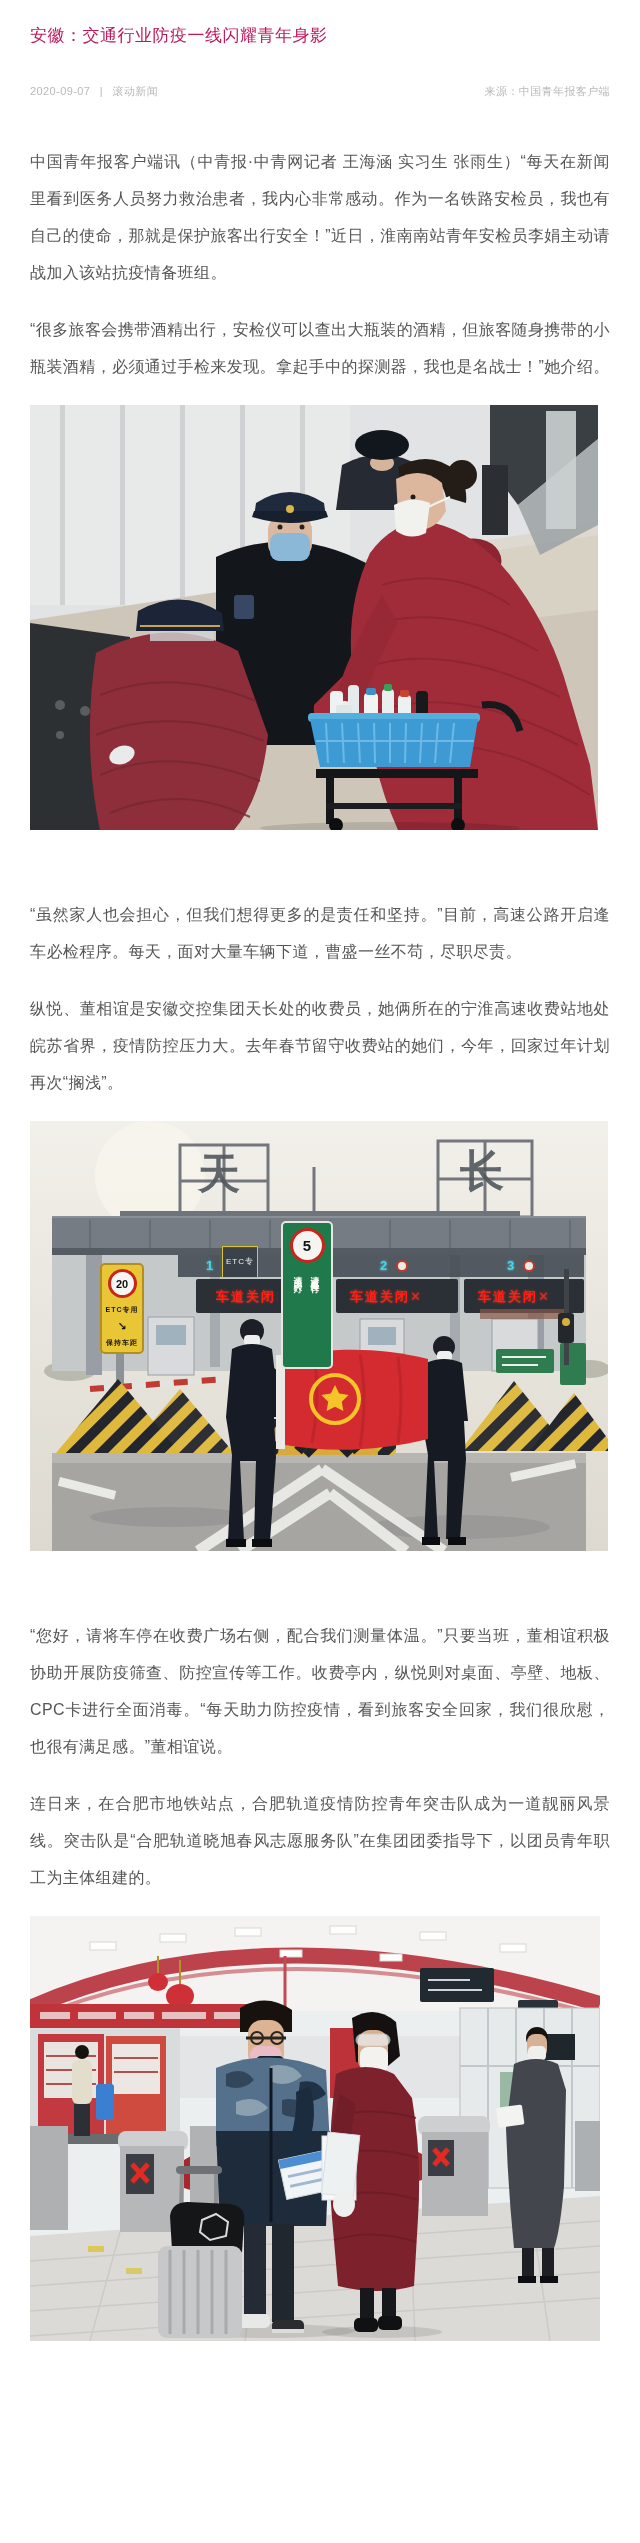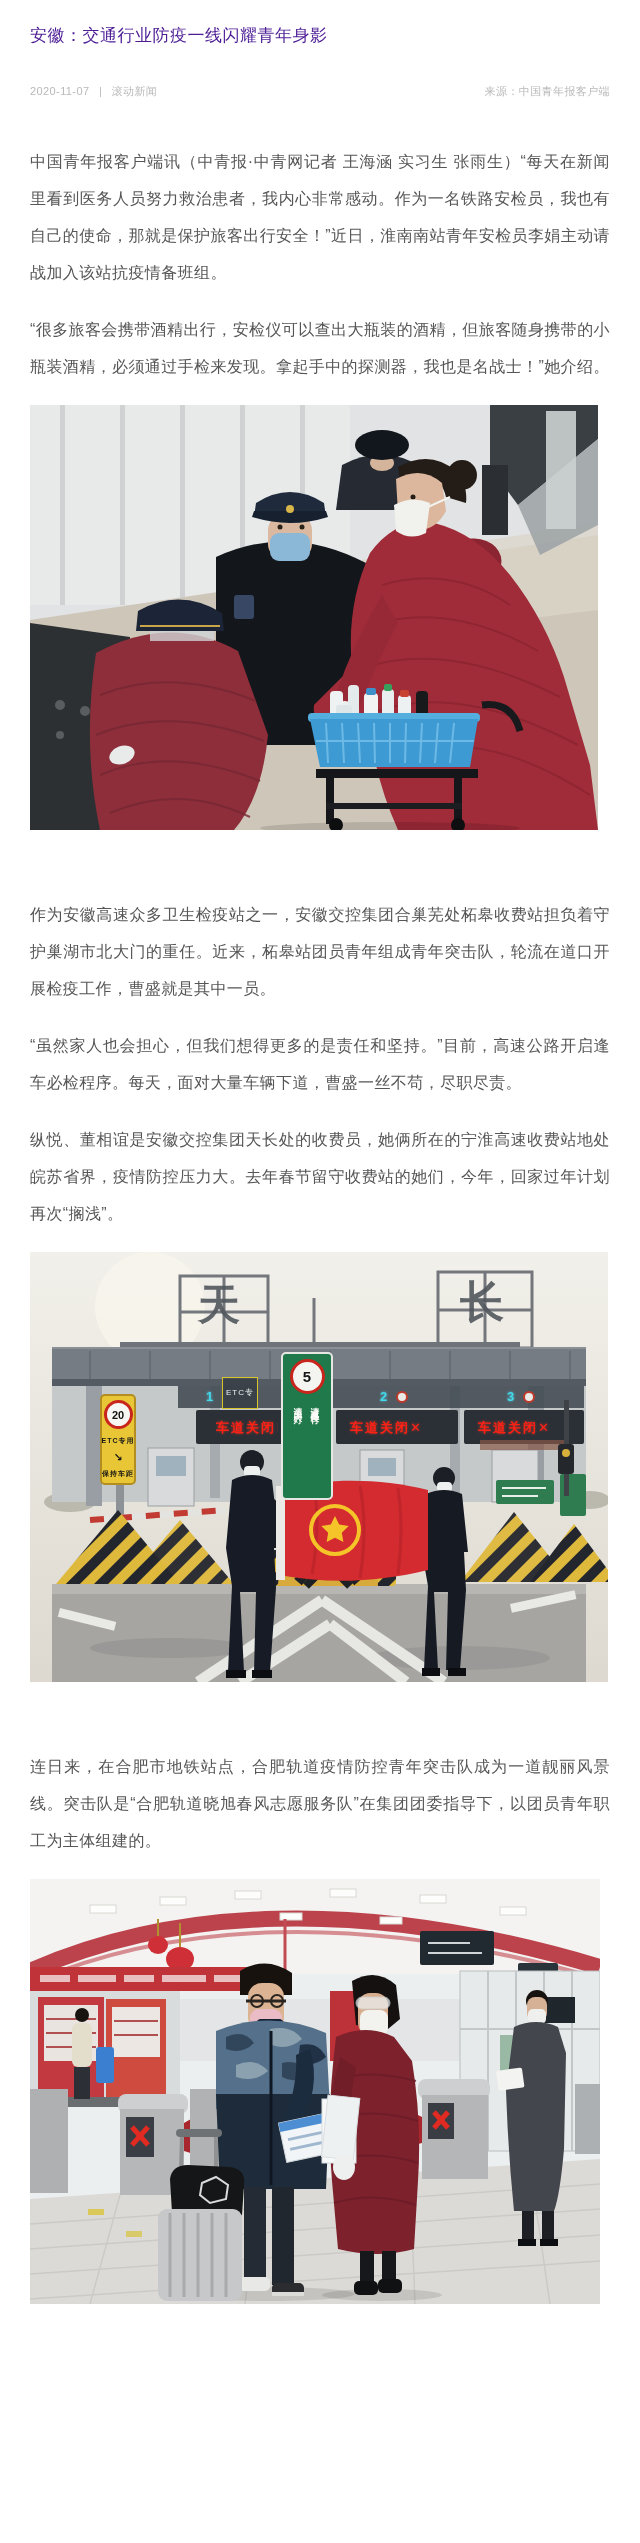--- a/index.html
+++ b/index.html
@@ -1,18 +1,18 @@
 <!DOCTYPE html>
 <html><head>
 <meta charset="utf-8">
 <style>
   html,body{margin:0;padding:0;background:#ffffff;}
   body{width:640px;font-family:"Liberation Sans","DejaVu Sans",sans-serif;-webkit-font-smoothing:antialiased;}
   .page{padding:24px 30px 46px;box-sizing:border-box;width:640px;}
-  h1{font-size:17px;line-height:24px;font-weight:400;color:#4c1d95;margin:0;letter-spacing:.5px;}
+  h1{font-size:17px;line-height:24px;font-weight:400;color:#be185d;margin:0;letter-spacing:.5px;}
   .meta{margin-top:36px;display:flex;justify-content:space-between;align-items:baseline;
         font-size:11px;line-height:15px;color:#b9b9b9;letter-spacing:.4px;}
   .meta-left span{margin-right:6px;}
   .body{margin-top:44px;}
   .body p{font-size:16px;line-height:37px;color:#565656;margin:0 0 20px;text-align:justify;letter-spacing:.4px;}
   figure{margin:0 0 66px;position:relative;padding:0;}
   figure:last-child{margin-bottom:0;}
   figure svg{display:block;}
   
   .ov{position:absolute;box-sizing:border-box;}
@@ -24,21 +24,21 @@
   #led1{left:186px;width:62px;overflow:hidden;z-index:2;}
   #led2{left:320px;}
   #led3{left:448px;}
   .lane{top:135px;color:#43d8ea;font-size:13px;font-weight:700;line-height:20px;
         text-shadow:0 0 3px rgba(80,220,240,.8);}
   #lane1{left:176px;}#lane2{left:350px;}#lane3{left:477px;}
   .lanetag{left:192px;top:125px;padding:8px 3px;border:1px solid #d8c32f;color:#eef3f4;font-size:8px;
            line-height:14px;letter-spacing:1px;background:rgba(40,46,52,.55);white-space:nowrap;}
   .laneicon{top:139px;width:12px;height:12px;border-radius:50%;background:#e9eae6;border:2px solid #c0392b;}
   #li2{left:366px;}#li3{left:493px;}
-  .sign20{left:70px;top:142px;width:36px;height:91px;background:#e9c636;border:2px solid #b28e21;border-radius:5px;
+  .sign20{left:70px;top:142px;width:44px;height:91px;background:#e9c636;border:2px solid #b28e21;border-radius:5px;
           display:flex;flex-direction:column;align-items:center;justify-content:space-between;padding:4px 0;z-index:3;}
   .sign20 .c{width:23px;height:23px;border-radius:50%;background:#f6f6f2;border:3px solid #c8251d;color:#111;
              font-size:11px;font-weight:700;display:flex;align-items:center;justify-content:center;}
   .sign20 .t{font-size:7px;font-weight:700;color:#161616;letter-spacing:1px;white-space:nowrap;}
   .sign20 .a{font-size:11px;color:#161616;font-weight:700;line-height:9px;}
   .signg{left:251px;top:100px;width:52px;height:148px;background:#20794a;border:2px solid #e6e7e3;border-radius:5px;
          display:flex;flex-direction:column;align-items:center;padding-top:5px;z-index:3;}
   .signg .c{width:29px;height:29px;border-radius:50%;background:#f4f4f0;border:3px solid #c8251d;color:#15161a;
             font-size:15px;font-weight:700;display:flex;align-items:center;justify-content:center;flex:0 0 auto;}
   .signg .cols{display:flex;gap:5px;margin-top:6px;}
@@ -46,21 +46,21 @@
 </style>
 </head>
 <body>
 
 <div class="page">
 
   <h1>安徽：交通行业防疫一线闪耀青年身影</h1>
 
   <div class="meta">
     <div class="meta-left">
-      <span>2020-11-07</span>
+      <span>2020-09-07</span>
       <span>|</span>
       <span>滚动新闻</span>
     </div>
     <div class="meta-right">来源：中国青年报客户端</div>
   </div>
 
   <div class="body">
 
     <p>中国青年报客户端讯（中青报·中青网记者 王海涵 实习生 张雨生）“每天在新闻里看到医务人员努力救治患者，我内心非常感动。作为一名铁路安检员，我也有自己的使命，那就是保护旅客出行安全！”近日，淮南南站青年安检员李娟主动请战加入该站抗疫情备班组。</p>
     <p>“很多旅客会携带酒精出行，安检仪可以查出大瓶装的酒精，但旅客随身携带的小瓶装酒精，必须通过手检来发现。拿起手中的探测器，我也是名战士！”她介绍。</p>
@@ -178,21 +178,20 @@
           <rect x="286" y="364" width="162" height="9" fill="#141619"></rect>
           <rect x="296" y="373" width="8" height="46" fill="#141619"></rect>
             <rect x="424" y="373" width="8" height="46" fill="#141619"></rect>
           <rect x="296" y="398" width="136" height="6" fill="#1b1d20"></rect>
           <circle cx="306" cy="420" r="7" fill="#0d0e10"></circle>
             <circle cx="428" cy="420" r="7" fill="#0d0e10"></circle>
         </g>
       </svg>
     </figure>
 
-    <p>作为安徽高速众多卫生检疫站之一，安徽交控集团合巢芜处柘皋收费站担负着守护巢湖市北大门的重任。近来，柘皋站团员青年组成青年突击队，轮流在道口开展检疫工作，曹盛就是其中一员。</p>
     <p>“虽然家人也会担心，但我们想得更多的是责任和坚持。”目前，高速公路开启逢车必检程序。每天，面对大量车辆下道，曹盛一丝不苟，尽职尽责。</p>
     <p>纵悦、董相谊是安徽交控集团天长处的收费员，她俩所在的宁淮高速收费站地处皖苏省界，疫情防控压力大。去年春节留守收费站的她们，今年，回家过年计划再次“搁浅”。</p>
 
     <figure>
       <svg width="578" height="430" viewBox="0 0 578 430">
         <defs>
           <linearGradient id="sky2" x1="0" y1="0" x2="0" y2="1">
             <stop offset="0" stop-color="#f2f0ea"></stop>
               <stop offset="1" stop-color="#ddd9d0"></stop>
           </linearGradient>
@@ -343,20 +342,21 @@
       </div>
       <div class="ov signg">
         <div class="c">5</div>
         <div class="cols">
           <span class="vt">请关闭大灯</span>
           <span class="vt">请减速慢行</span>
         </div>
       </div>
     </figure>
 
+    <p>“您好，请将车停在收费广场右侧，配合我们测量体温。”只要当班，董相谊积极协助开展防疫筛查、防控宣传等工作。收费亭内，纵悦则对桌面、亭壁、地板、CPC卡进行全面消毒。“每天助力防控疫情，看到旅客安全回家，我们很欣慰，也很有满足感。”董相谊说。</p>
     <p>连日来，在合肥市地铁站点，合肥轨道疫情防控青年突击队成为一道靓丽风景线。突击队是“合肥轨道晓旭春风志愿服务队”在集团团委指导下，以团员青年职工为主体组建的。</p>
 
     <figure>
       <svg width="570" height="425" viewBox="0 0 570 425">
         <rect x="0" y="0" width="570" height="425" fill="#eceff0"></rect>
         <rect x="0" y="0" width="570" height="95" fill="#f4f3f1"></rect>
         <path d="M0,92 C140,30 330,16 570,88" stroke="#b6303a" stroke-width="16" fill="none" opacity=".9"></path>
         <path d="M0,104 C140,44 330,30 570,100" stroke="#c24a52" stroke-width="4" fill="none" opacity=".6"></path>
         <g fill="#fdfdfb" stroke="#d8d8d4">
           <rect x="60" y="26" width="26" height="8"></rect>

